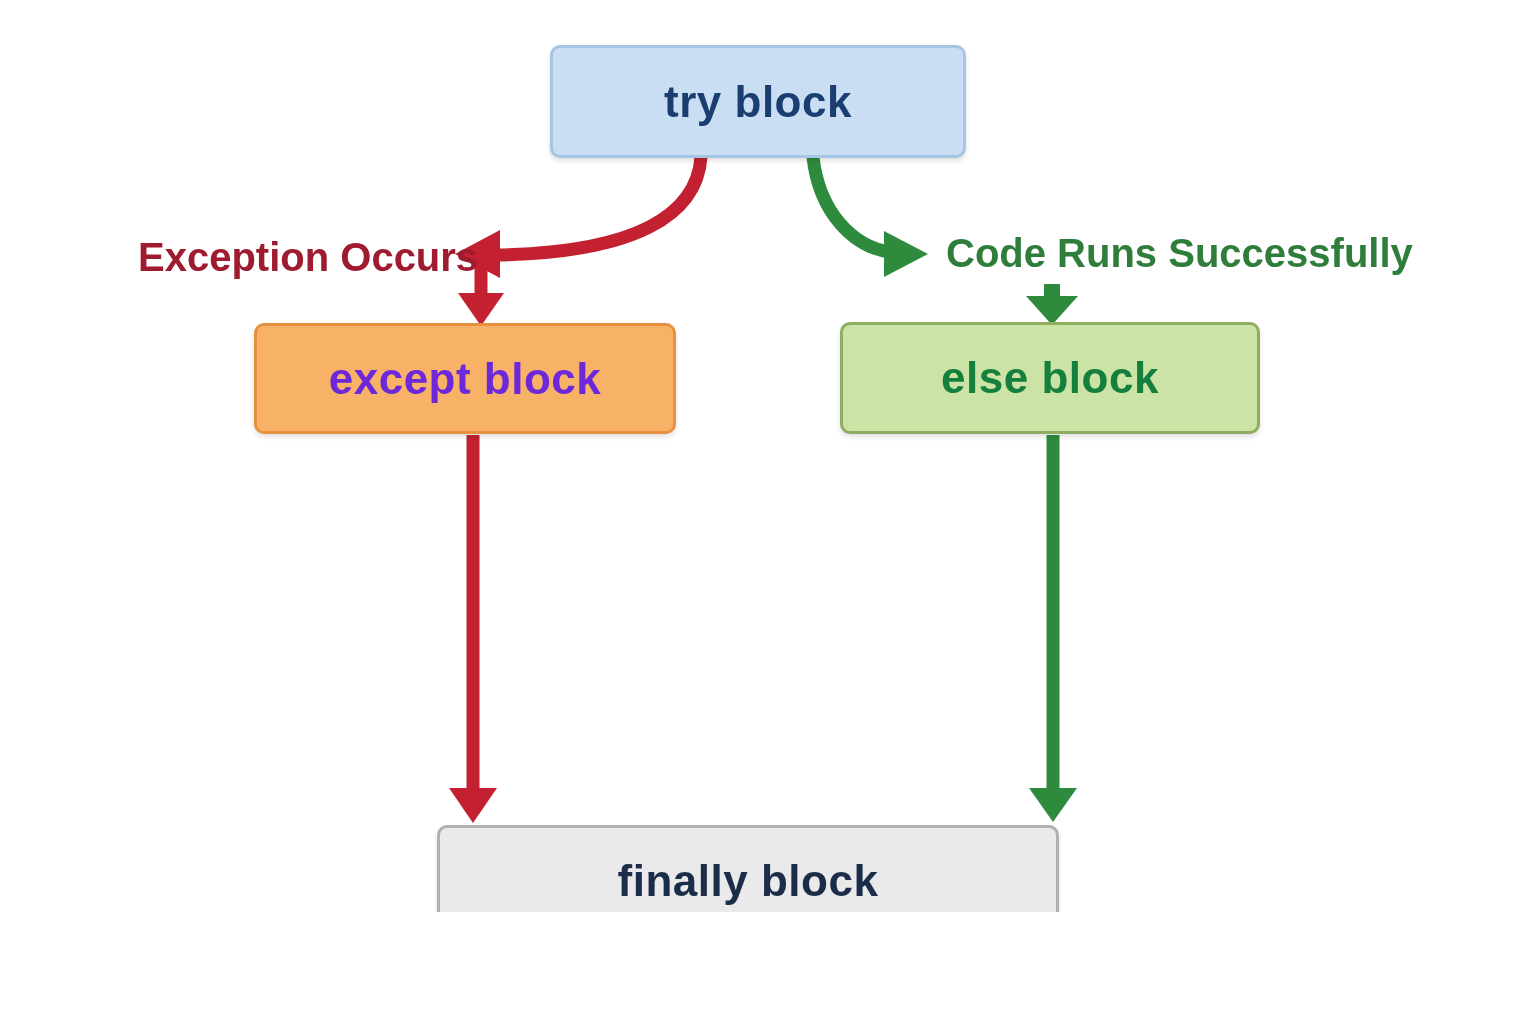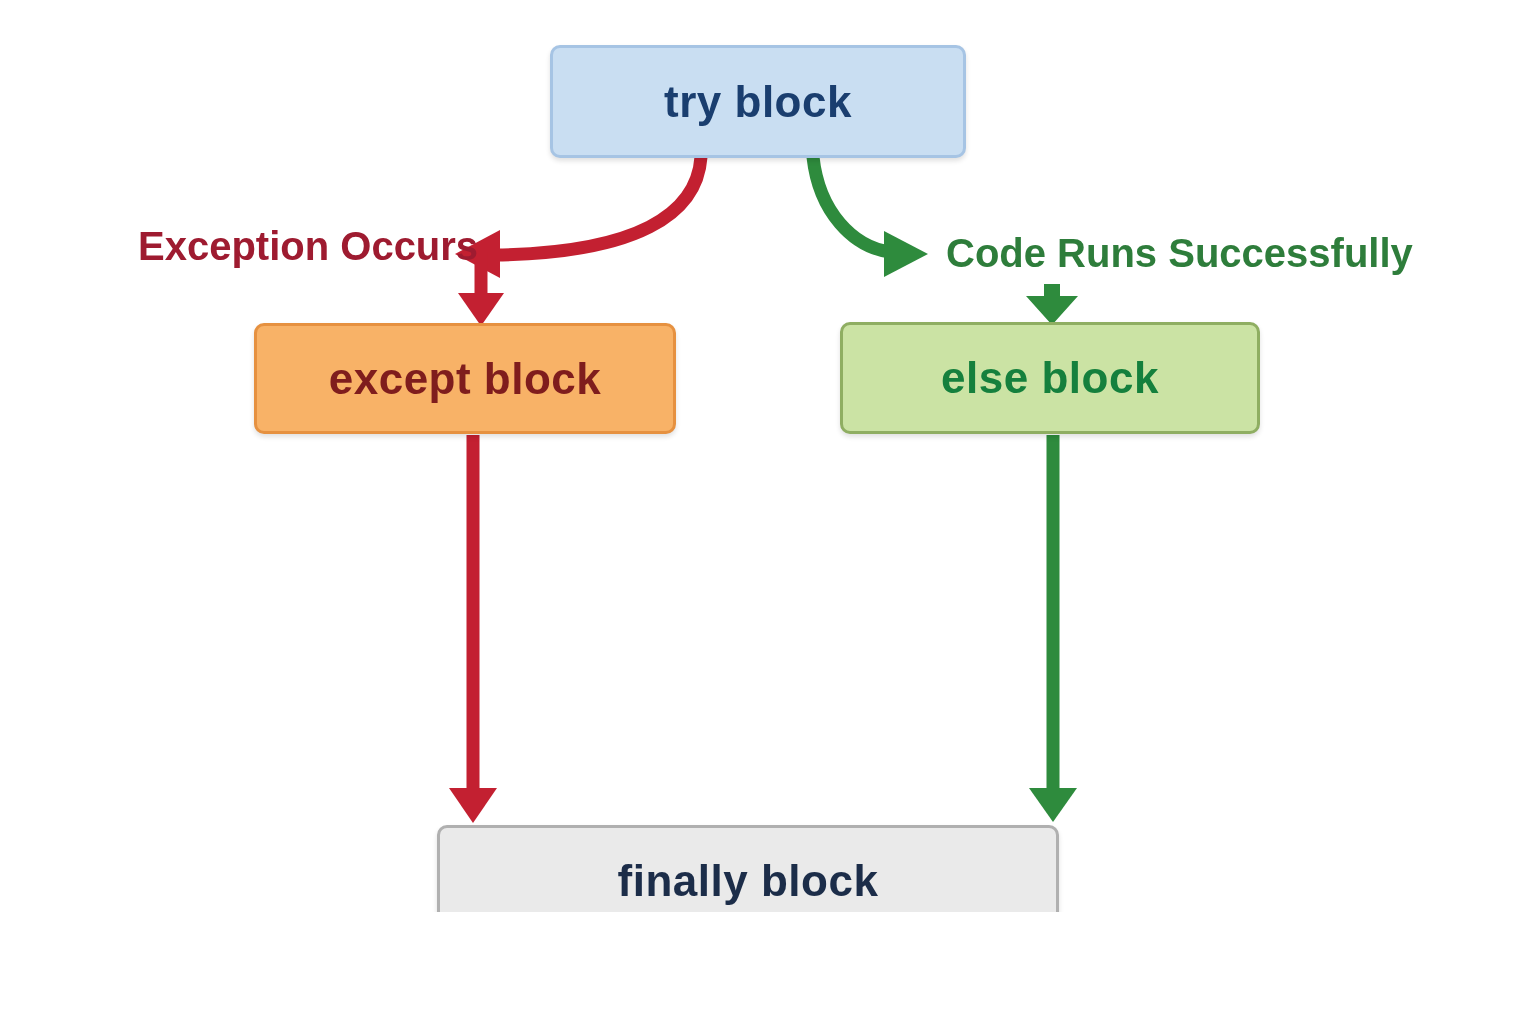--- a/index.html
+++ b/index.html
@@ -34,21 +34,21 @@
   .node-try     { left: 550px; top: 45px;  width: 416px; height: 113px; }
   .node-except  { left: 254px; top: 323px; width: 422px; height: 111px; }
   .node-else    { left: 840px; top: 322px; width: 420px; height: 112px; }
   .node-finally { left: 437px; top: 825px; width: 622px; height: 112px; }
   .edge-label {
     position: absolute;
     font-weight: 700;
     font-size: 40px;
     white-space: nowrap;
   }
-  .label-exception { left: 138px; top: 224px; }
+  .label-exception { left: 138px; top: 235px; }
   .label-success   { left: 946px; top: 231px; }
 </style>
 </head>
 <body>
 
 <div class="page">
 
   <svg class="arrows" viewBox="0 0 1536 1024">
 
     <path d="M 701 157 C 697 215, 636 253, 495 255" fill="none" stroke-width="13" stroke="#c32031"></path>
@@ -64,21 +64,21 @@
     <polygon points="1044,284 1060,284 1060,296 1078,296 1052,325 1026,296 1044,296" fill="#2e8b3d"></polygon>
 
     <path d="M 1053 435 L 1053 789" fill="none" stroke-width="13" stroke="#2e8b3d"></path>
     <polygon points="1053,822 1029,788 1077,788" fill="#2e8b3d"></polygon>
   </svg>
 
   <div class="node node-try" style="background-color: rgb(201, 222, 242); border-color: rgb(166, 196, 228); color: rgb(26, 62, 111);">
     <span>try block</span>
   </div>
 
-  <div class="node node-except" style="background-color: rgb(248, 178, 103); border-color: rgb(230, 145, 64); color: #7f1d1d;">
+  <div class="node node-except" style="background-color: rgb(248, 178, 103); border-color: rgb(230, 145, 64); color: #6d28d9;">
     <span>except block</span>
   </div>
 
   <div class="node node-else" style="background-color: rgb(203, 227, 164); border-color: rgb(143, 174, 98); color: #15803d;">
     <span>else block</span>
   </div>
 
   <div class="node node-finally" style="background-color: rgb(234, 234, 234); border-color: rgb(176, 176, 176); color: rgb(28, 45, 73);">
     <span>finally block</span>
   </div>

